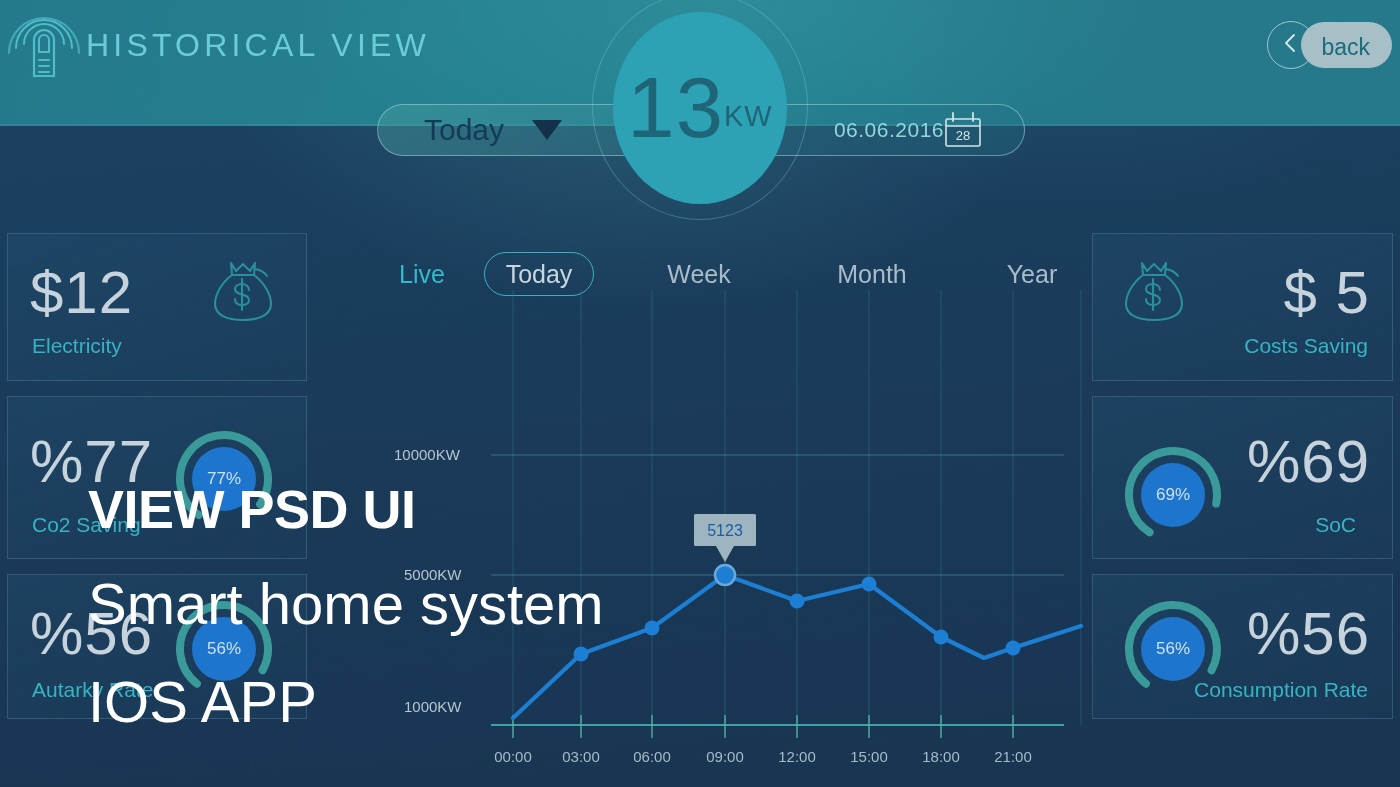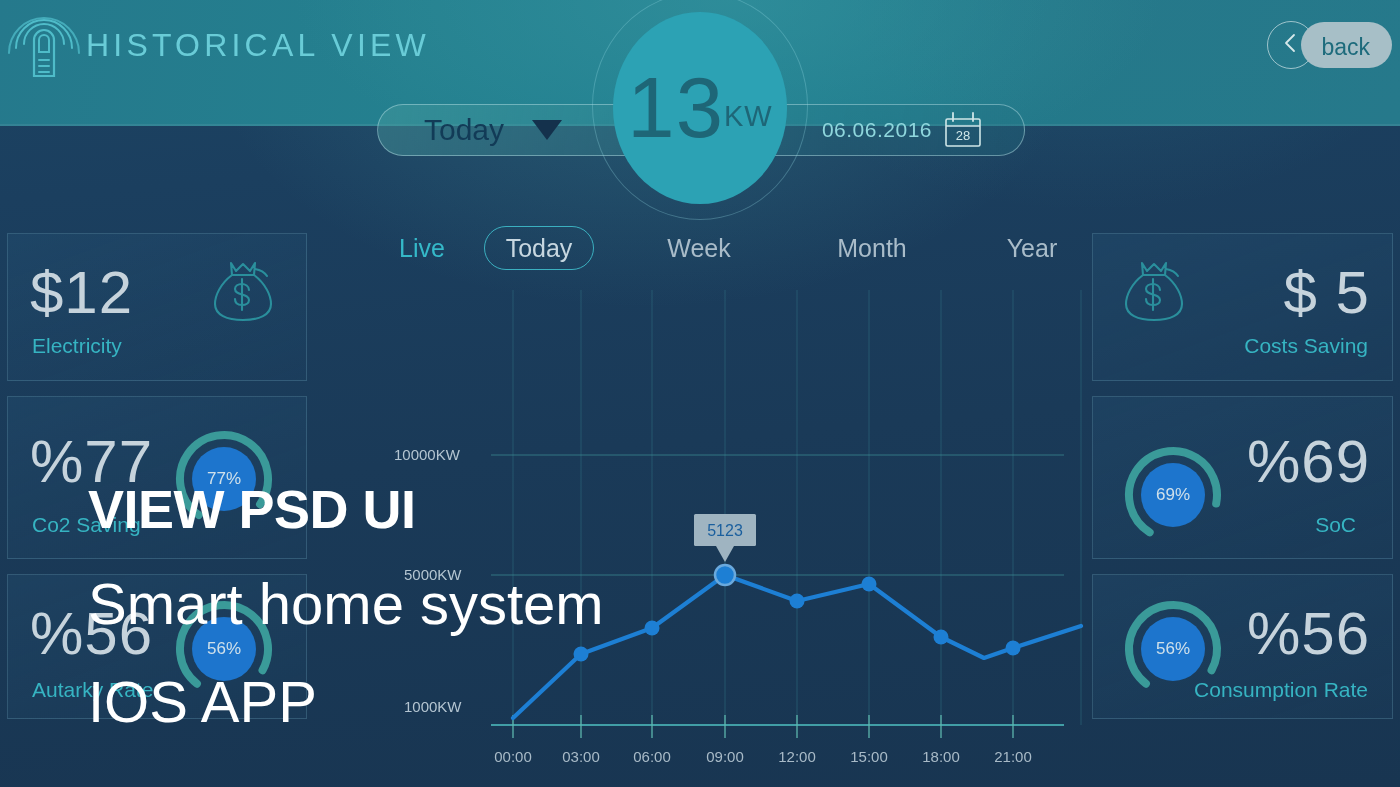--- a/index.html
+++ b/index.html
@@ -98,21 +98,21 @@
     color: #123b57;
   }
   .caret-down {
     width: 0; height: 0;
     border-left: 15px solid transparent;
     border-right: 15px solid transparent;
     border-top: 20px solid #14314c;
   }
   .sel-right {
     margin-left: auto;
-    display: flex; align-items: center; gap: 12px;
+    display: flex; align-items: center; gap: 0;
     padding-right: 42px;
     cursor: pointer;
   }
   .sel-date {
     font-size: 21px;
     color: #8fd7dd;
     letter-spacing: 0.5px;
   }
   .cal-icon {
     position: relative;
@@ -148,21 +148,21 @@
     font-size: 29px;
     font-weight: 300;
     color: #1e6677;
     margin-top: 16px;
     letter-spacing: 1px;
   }
 
   
   .tabs {
     position: absolute;
-    left: 372px; top: 226px;
+    left: 372px; top: 252px;
     width: 700px; height: 44px;
   }
   .tab {
     position: absolute; top: 0;
     height: 44px;
     display: flex; align-items: center; justify-content: center;
     font-size: 25px;
     color: #a9bcc9;
     cursor: pointer;
     white-space: nowrap;

